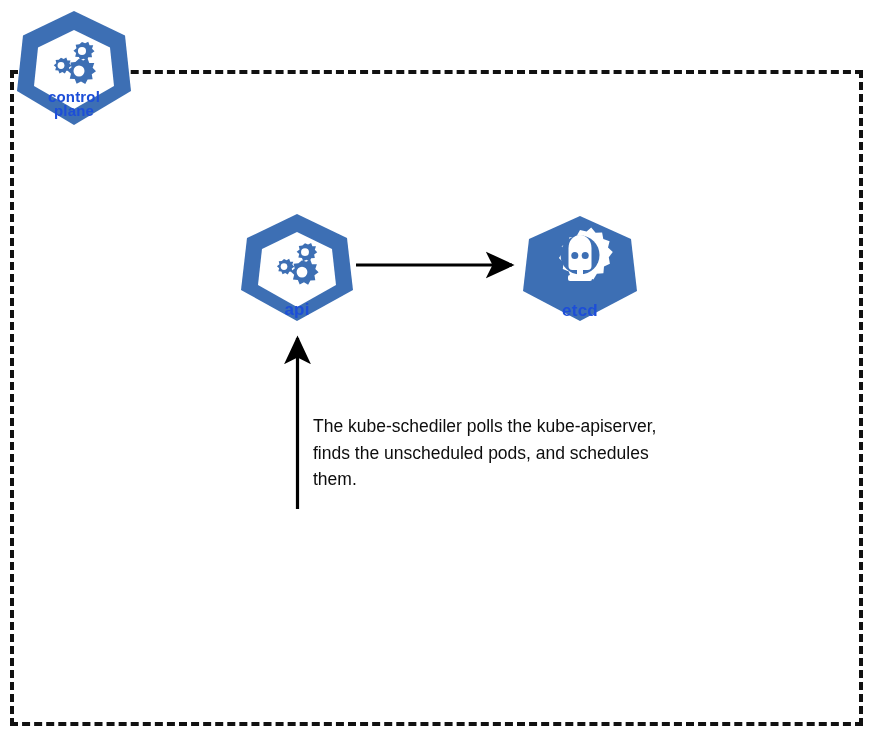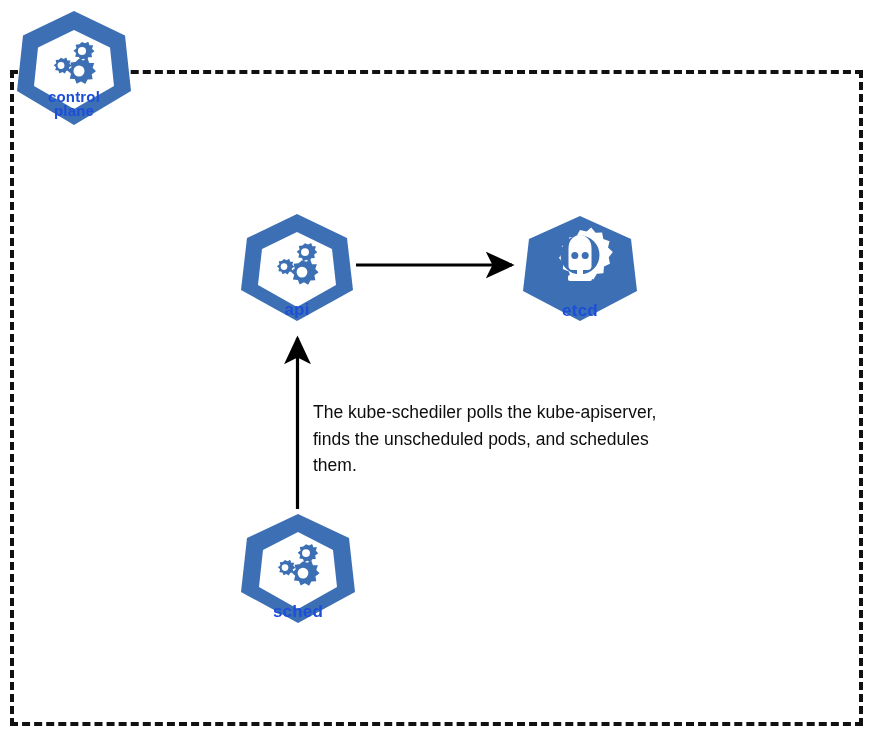--- a/index.html
+++ b/index.html
@@ -107,21 +107,21 @@
     left: 0;
     top: 0;
     width: 876px;
     height: 736px;
     pointer-events: none;
   }
   
   #annotation {
     position: absolute;
     left: 313px;
-    top: 399px;
+    top: 413px;
     width: 350px;
     font-family: "Liberation Sans", sans-serif;
     font-size: 17.5px;
     line-height: 1.52;
     color: #0d0d0d;
     white-space: pre-line;
   }
 </style>
 </head>
 <body>
@@ -223,39 +223,16 @@
 
           <rect x="-3" y="5" width="6" height="7" fill="#ffffff"></rect>
 
           <rect x="-12" y="11" width="24" height="6" rx="2" fill="#ffffff"></rect>
         </g>
       </svg>
     </div>
     <div class="node-label">etcd</div>
   </div>
 
-  <div class="node" id="node-sched">
-    <div class="hepta-wrap">
-      <svg viewBox="0 0 122 114">
-        <polygon points="61,2 112,26 118,80 61,111 4,80 10,26" fill="#3d6fb4"></polygon>
-        <polygon points="61,20 96,38 100,75 61,97 22,75 26,38" fill="#ffffff"></polygon>
-        <g fill="#3d6fb4" transform="translate(61,56)">
-          <g transform="translate(8,-12) scale(0.9)">
-            <path d="M0,-13 L3.4,-11.6 L6.8,-13.4 L8.2,-9.6 L12.2,-9.6 L10.9,-5.8 L13.6,-3 L10.2,-0.6 L10.9,3.4 L6.9,3.6 L5,7.1 L1.6,5.2 L-1.9,6.9 L-3.4,3.2 L-7.4,2.9 L-6.4,-1 L-9.3,-3.6 L-6,-6.2 L-6.9,-10.1 L-2.9,-10.5 Z"></path>
-            <circle cx="0" cy="-3.2" r="4.4" fill="#ffffff"></circle>
-          </g>
-          <g transform="translate(-13,2) scale(0.76)">
-            <path d="M0,-13 L3.4,-11.6 L6.8,-13.4 L8.2,-9.6 L12.2,-9.6 L10.9,-5.8 L13.6,-3 L10.2,-0.6 L10.9,3.4 L6.9,3.6 L5,7.1 L1.6,5.2 L-1.9,6.9 L-3.4,3.2 L-7.4,2.9 L-6.4,-1 L-9.3,-3.6 L-6,-6.2 L-6.9,-10.1 L-2.9,-10.5 Z"></path>
-            <circle cx="0" cy="-3.2" r="4.4" fill="#ffffff"></circle>
-          </g>
-          <g transform="translate(5,9) scale(1.22)">
-            <path d="M0,-13 L3.4,-11.6 L6.8,-13.4 L8.2,-9.6 L12.2,-9.6 L10.9,-5.8 L13.6,-3 L10.2,-0.6 L10.9,3.4 L6.9,3.6 L5,7.1 L1.6,5.2 L-1.9,6.9 L-3.4,3.2 L-7.4,2.9 L-6.4,-1 L-9.3,-3.6 L-6,-6.2 L-6.9,-10.1 L-2.9,-10.5 Z"></path>
-            <circle cx="0" cy="-3.2" r="4.4" fill="#ffffff"></circle>
-          </g>
-        </g>
-      </svg>
-    </div>
-    <div class="node-label">sched</div>
-  </div>
 
   <div id="annotation">The kube-schediler polls the kube-apiserver, finds the unscheduled pods, and schedules them.</div>
 
 </div>
 
 </body></html>

